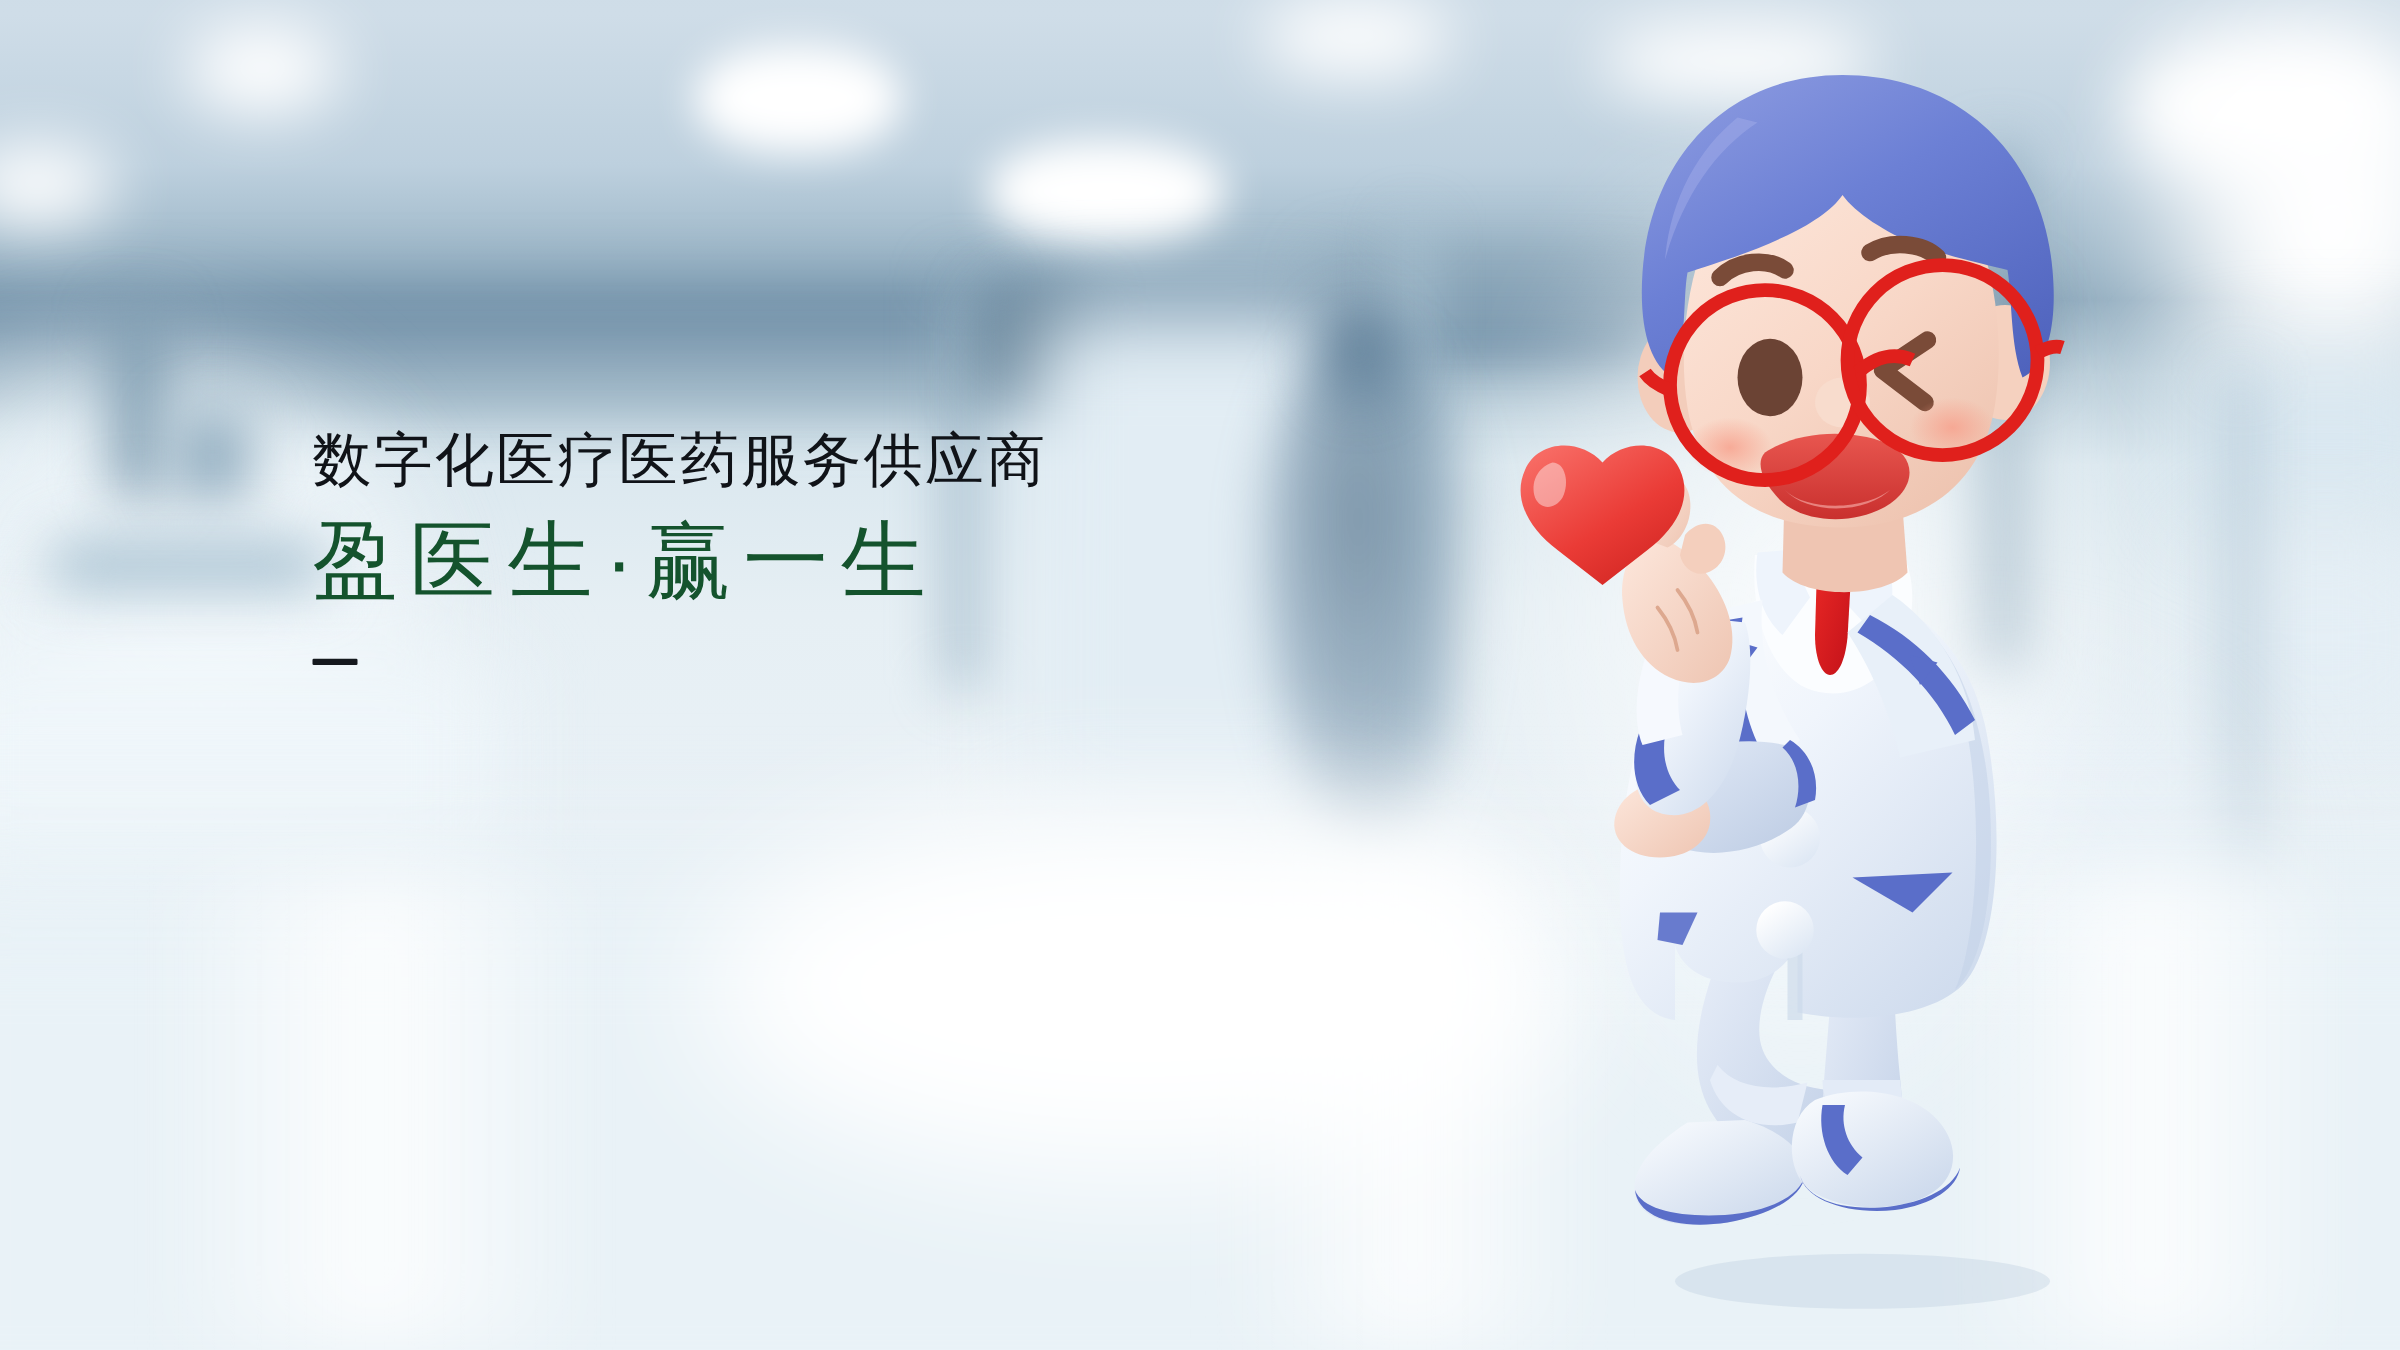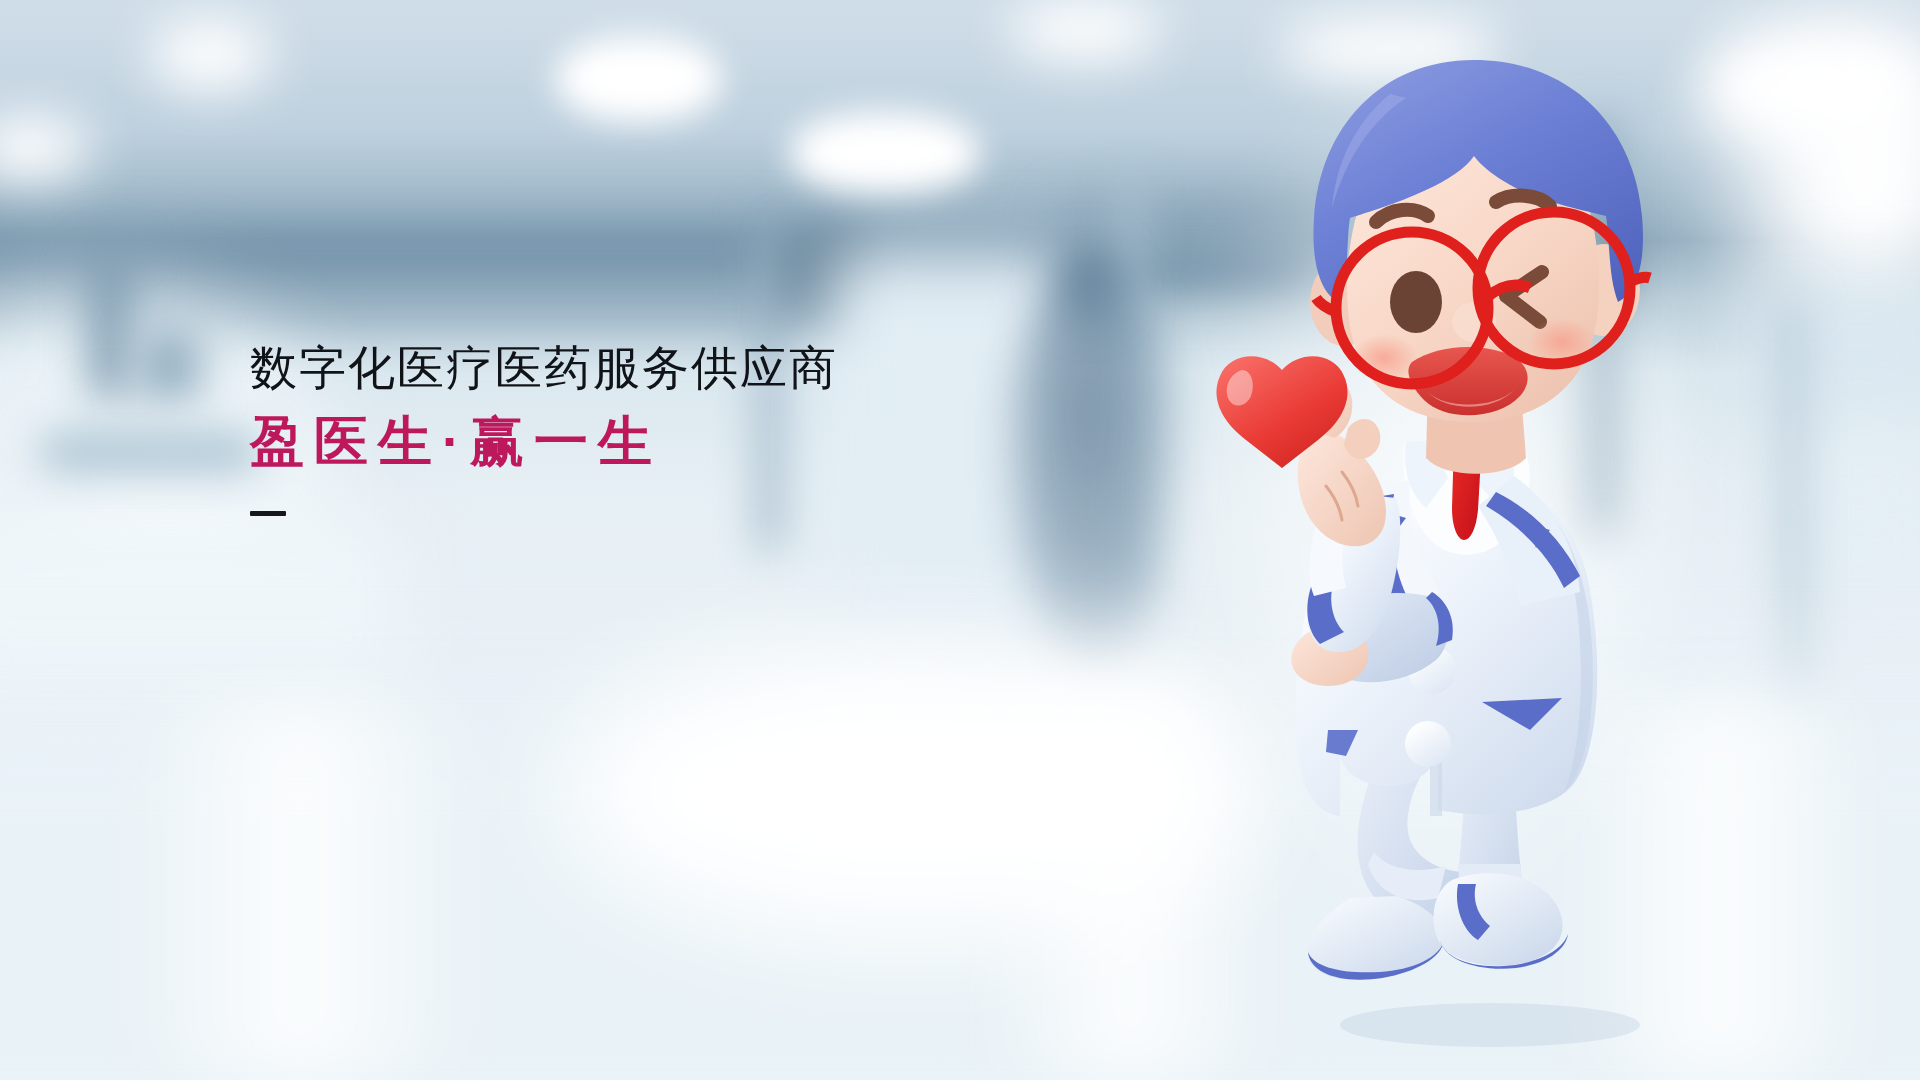--- a/index.html
+++ b/index.html
@@ -88,24 +88,24 @@
     font-size:47px;
     line-height:1.18;
     color:#101318;
     letter-spacing:2px;
     font-weight:400;
     white-space:nowrap;
   }
   .title-main{
     margin-top:16px;
     font-family:"Liberation Sans","DejaVu Sans",sans-serif;
-    font-size:54px;
+    font-size:68px;
     line-height:1.14;
-    color:#be185d;
-    font-weight:700;
+    color:#14532d;
+    font-weight:400;
     letter-spacing:10px;
     white-space:nowrap;
   }
   .divider{
     margin-top:38px;
     width:36px; height:5px;
     background:#15191e;
     border-radius:1px;
   }
   .sub-en{

